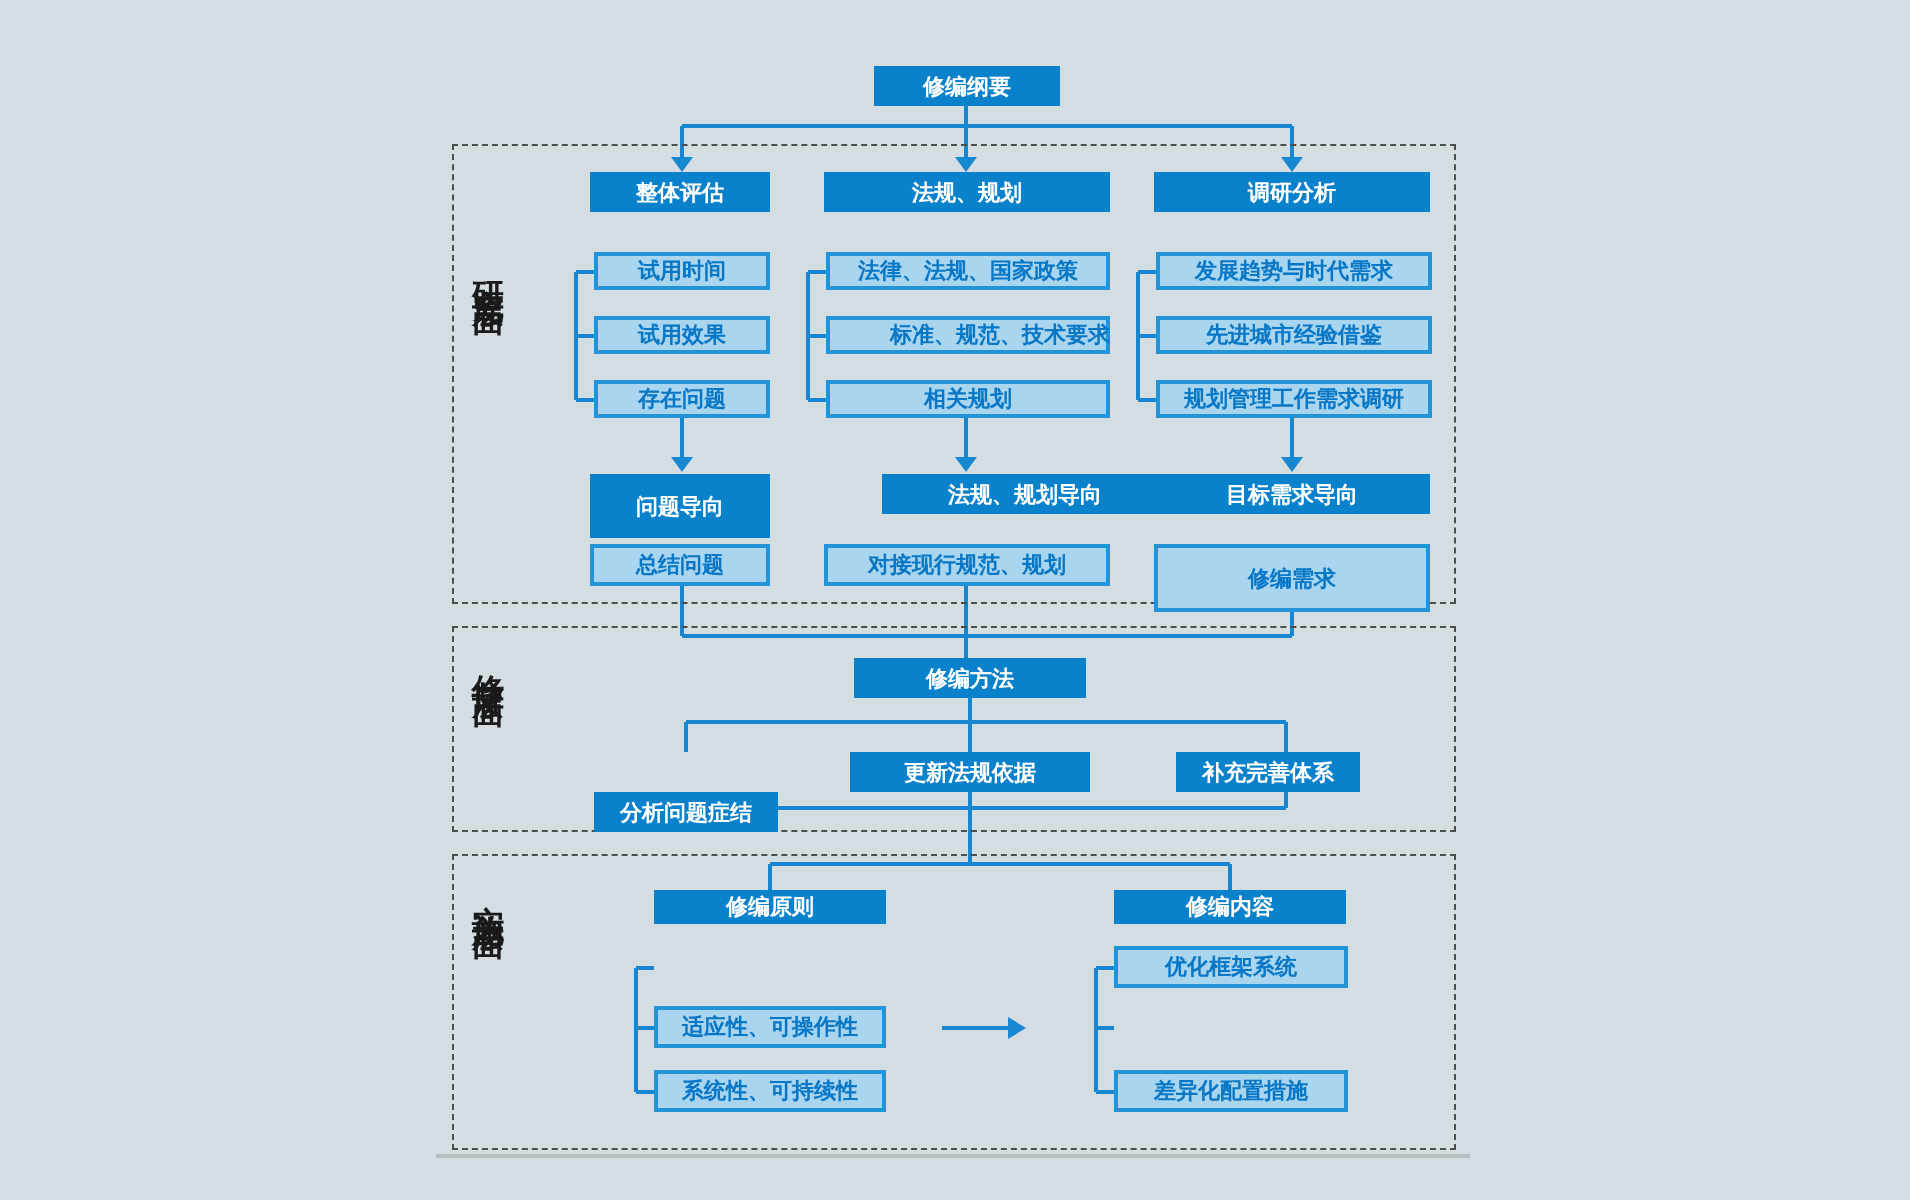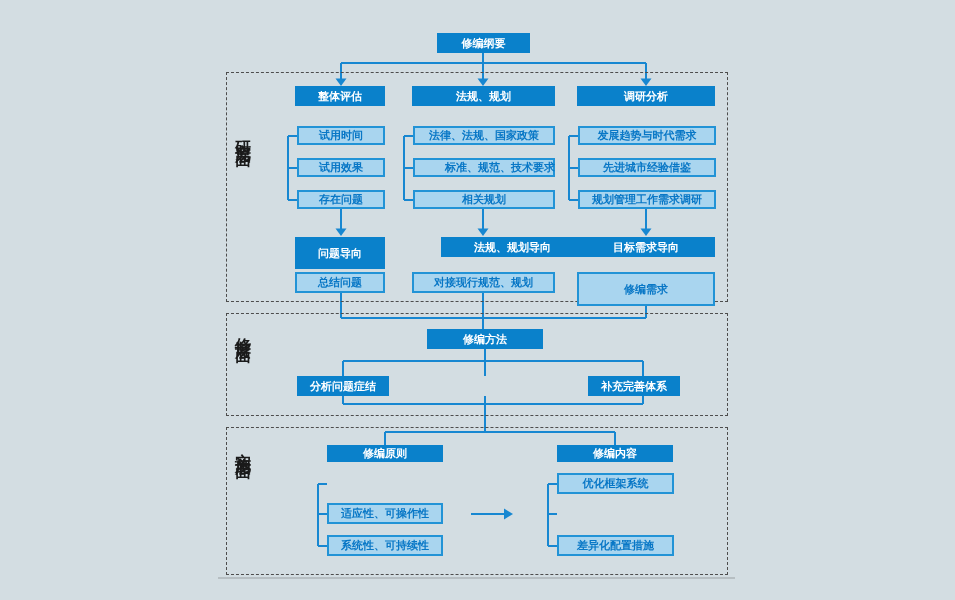--- a/index.html
+++ b/index.html
@@ -84,21 +84,22 @@
 
   <div class="box box-dark" style="left:295px;top:237px;width:90px;height:32px;">问题导向</div>
   <div class="box box-dark" style="left:412px;top:237px;width:143px;height:20px;margin-left:29px;">法规、规划导向</div>
   <div class="box box-dark" style="left:577px;top:237px;width:138px;height:20px;">目标需求导向</div>
 
   <div class="box box-light" style="left:295px;top:272px;width:90px;height:21px;">总结问题</div>
   <div class="box box-light" style="left:412px;top:272px;width:143px;height:21px;">对接现行规范、规划</div>
   <div class="box box-light" style="left:577px;top:272px;width:138px;height:34px;">修编需求</div>
 
   <div class="box box-dark" style="left:427px;top:329px;width:116px;height:20px;">修编方法</div>
-  <div class="box box-dark" style="left:297px;top:376px;width:92px;height:20px;">分析问题症结</div>
+  <div class="box box-dark" style="left:297px;top:396px;width:92px;height:20px;">分析问题症结</div>
+  <div class="box box-dark" style="left:425px;top:376px;width:120px;height:20px;">更新法规依据</div>
   <div class="box box-dark" style="left:588px;top:376px;width:92px;height:20px;">补充完善体系</div>
 
   <div class="box box-dark" style="left:327px;top:445px;width:116px;height:17px;">修编原则</div>
   <div class="box box-dark" style="left:557px;top:445px;width:116px;height:17px;">修编内容</div>
 
   <div class="box box-light" style="left:327px;top:503px;width:116px;height:21px;">适应性、可操作性</div>
   <div class="box box-light" style="left:327px;top:535px;width:116px;height:21px;">系统性、可持续性</div>
 
   <div class="box box-light" style="left:557px;top:473px;width:117px;height:21px;">优化框架系统</div>
   <div class="box box-light" style="left:557px;top:535px;width:117px;height:21px;">差异化配置措施</div>

